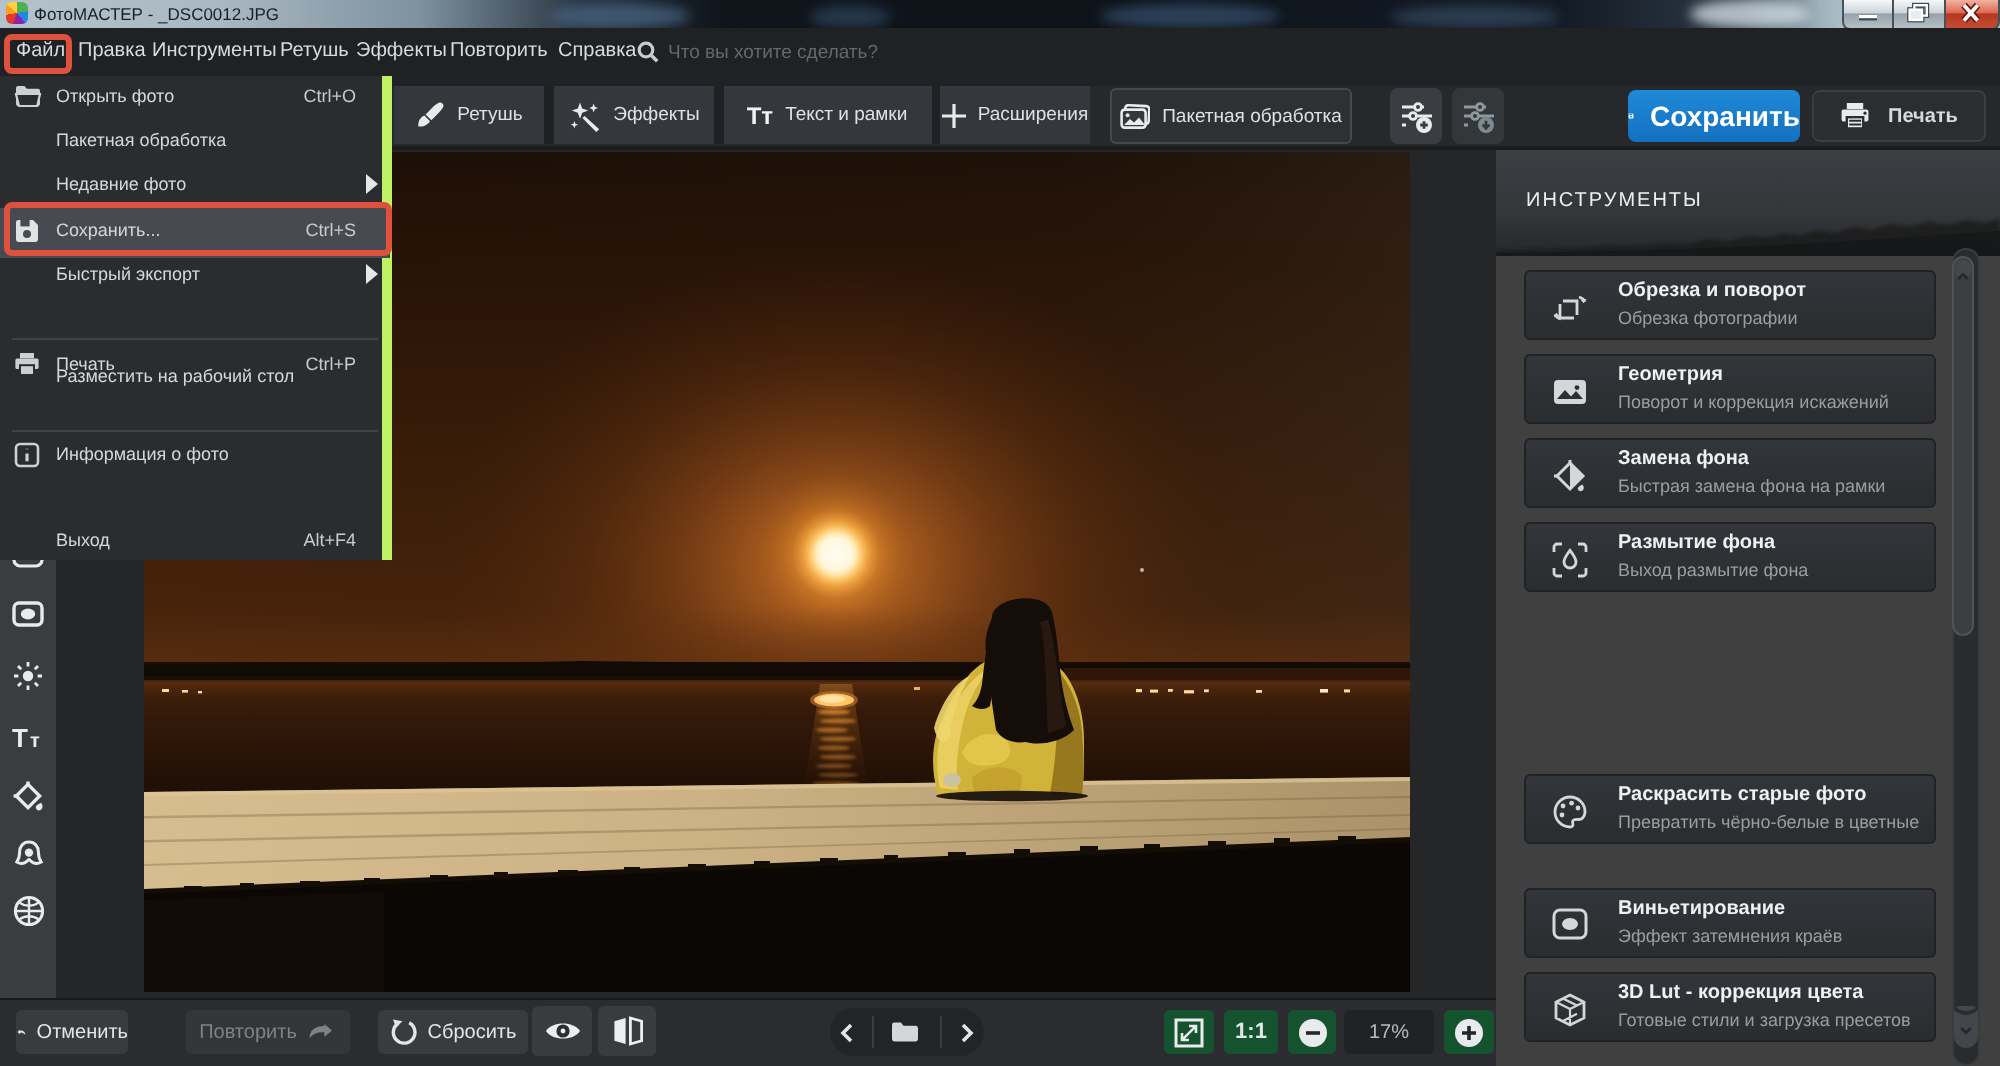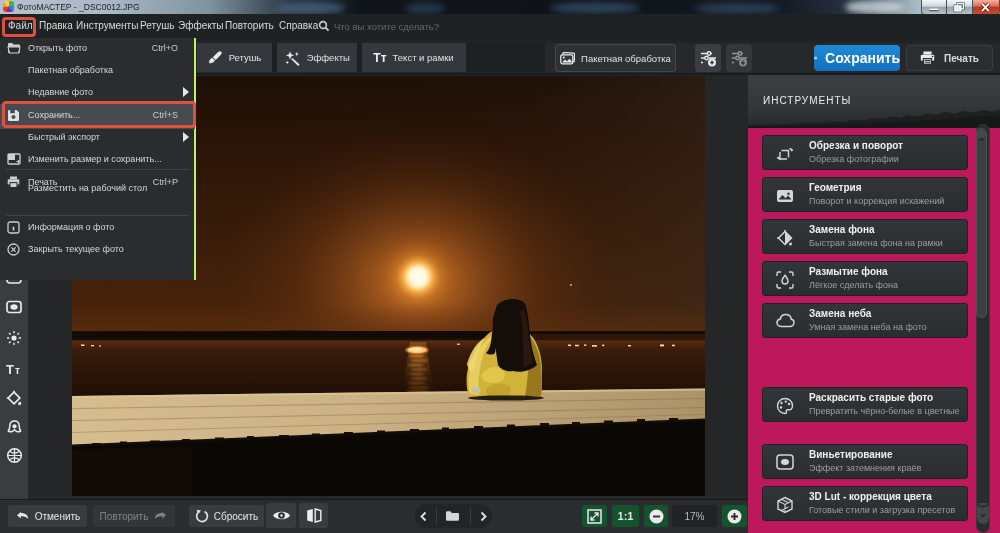--- a/index.html
+++ b/index.html
@@ -49,38 +49,38 @@
     display:flex; align-items:center; justify-content:center; gap:9px; }
 
   
   #canvas { left:0; top:75px; width:748px; height:424px; background:#242628; }
   #rail { position:absolute; left:0; top:0; width:28px; height:424px; background:#3a3d40; }
   .ricon { position:absolute; left:6px; }
   #photo { position:absolute; left:72px; top:1px; }
 
   
   #dropdown { left:0; top:38px; width:196px; height:242px; background:#2a2c2e;
-    border-right:2px solid #bef264; z-index:30; }
+    border-right:5px solid #bef264; z-index:30; }
   .drow { position:absolute; left:0; width:195px; height:22px; color:#d6d8da; font-size:9px; }
   .drow .lab { position:absolute; left:28px; top:6px; }
   .drow .sc { position:absolute; right:17px; top:6px; color:#c9cbcd; }
   .drow .arr { position:absolute; right:6px; top:6px; width:0; height:0;
     border-left:6px solid #e4e6e8; border-top:5px solid transparent; border-bottom:5px solid transparent; }
   .drow svg { position:absolute; left:7px; top:5px; }
   .dhl { position:absolute; left:0px; top:66px; width:195px; height:25px; background:#474b51; }
   .dsep { position:absolute; left:6px; width:183px; border-top:1px solid #404346; }
   .red-box { position:absolute; border:3px solid #e0513d; border-radius:4px; z-index:40; }
 
   
   #sidebar { left:748px; top:75px; width:252px; height:458px; background:#26282a; }
   #sb-banner { position:absolute; left:0; top:0; width:252px; height:53px; overflow:hidden;
     background:linear-gradient(#3a3e42,#34383b 60%,#27292c); }
   #sb-title { position:absolute; left:15px; top:20px; font-size:10px; letter-spacing:1px;
     color:#eceeef; z-index:2;}
-  #sb-list { position:absolute; left:0; top:53px; width:252px; height:405px; background:#be185d; }
+  #sb-list { position:absolute; left:0; top:53px; width:252px; height:405px; background:#404040; }
   .card { position:absolute; left:14px; width:206px; height:35px; border-radius:3px;
     background:linear-gradient(#323539,#2a2d30); border:1px solid #202224; }
   .card .t { position:absolute; left:46px; top:4px; font-size:10px; font-weight:bold; color:#eff0f1; white-space:nowrap;}
   .card .s { position:absolute; left:46px; top:18px; font-size:9px; color:#9b9ea1; white-space:nowrap;}
   .card svg { position:absolute; left:13px; top:9px; }
   #sb-scroll { position:absolute; left:228px; top:49px; width:14px; height:409px;
     background:#292b2d; border:1px solid #393c3f; border-radius:7px; }
   #sb-thumb { position:absolute; left:228px; top:53px; width:11px; height:190px;
     background:#3c3f42; border:1px solid #505356; border-radius:6px; }
   .sb-circ { position:absolute; left:229px; width:9px; height:9px; border-radius:50%;
@@ -370,20 +370,23 @@
         </svg>Ретушь</div>
     <div class="tab" style="left:276.5px; width:80.5px;"><svg width="17" height="16" viewBox="0 0 17 16">
           <g fill="#e8eaec">
             <path d="M6 1.2l1.1 3 3 1.1-3 1.1-1.1 3-1.1-3-3-1.1 3-1.1z"></path>
             <path d="M8.3 8 15.6 14.6l-1.5 1.4L7.2 9z"></path>
             <path d="M12.8 1.8l.6 1.6 1.6.6-1.6.6-.6 1.6-.6-1.6-1.6-.6 1.6-.6z"></path>
             <path d="M3.2 10.5l.5 1.4 1.4.5-1.4.5-.5 1.4-.5-1.4-1.4-.5 1.4-.5z"></path>
           </g>
         </svg>Эффекты</div>
     <div class="tab" style="left:361.5px; width:104px;"><span style="font-weight:bold; font-size:12px; color:#f0f2f4">Тт</span>Текст и рамки</div>
+    <div class="tab" style="left:470px; width:75px;"><svg width="12" height="12" viewBox="0 0 12 12">
+          <path d="M6 0v12M0 6h12" stroke="#e8eaec" stroke-width="1.6"></path>
+        </svg>Расширения</div>
     <div class="obtn" style="left:555px; width:121px;"><svg width="15" height="13" viewBox="0 0 15 13">
           <rect x="2.5" y="0.8" width="12" height="9" rx="1.5" fill="none" stroke="#e8eaec" stroke-width="1.3" transform="rotate(3 8 5)"></rect>
           <rect x="0.8" y="2.8" width="12" height="9" rx="1.5" fill="#34383c" stroke="#e8eaec" stroke-width="1.3"></rect>
           <circle cx="3.8" cy="5.6" r="1" fill="#e8eaec"></circle>
           <path d="M2 10.5l3-3 2 1.8 2.5-2.6 3 3.8z" fill="#e8eaec"></path>
         </svg>Пакетная обработка</div>
     <div class="iconbtn" style="left:695px">
         <svg width="17" height="17" viewBox="0 0 17 17">
           <g stroke="#e8eaec" stroke-width="1.4">
             <path d="M1 3.5h11M1 8h4M8.5 8H16M1 12.5h2"></path>
@@ -478,28 +481,21 @@
           <div class="s">Быстрая замена фона на рамки</div>
       </div>
       <div class="card" style="top:133px">
         <svg width="18" height="18" viewBox="0 0 18 18">
             <g stroke="#d4d6d8" stroke-width="1.4" fill="none">
               <path d="M1 5V2.5A1.5 1.5 0 0 1 2.5 1H5M13 1h2.5A1.5 1.5 0 0 1 17 2.5V5M17 13v2.5a1.5 1.5 0 0 1-1.5 1.5H13M5 17H2.5A1.5 1.5 0 0 1 1 15.5V13"></path>
             </g>
             <path d="M9 4.2c-2 2.6-3 4.2-3 5.8a3 3 0 0 0 6 0c0-1.6-1-3.2-3-5.8z" fill="none" stroke="#d4d6d8" stroke-width="1.4"></path>
           </svg>
         <div class="t">Размытие фона</div>
-          <div class="s">Лёгкое сделать фона</div>
-      </div>
-      <div class="card" style="top:175px">
-        <svg width="19" height="15" viewBox="0 0 19 15">
-            <path d="M5.5 13.5c-2.5 0-4.5-1.6-4.5-3.8C1 7.8 2.4 6.3 4.3 6 4.8 3.5 7 1.5 9.7 1.5c2.9 0 5.2 2.1 5.6 4.8 1.6.3 2.7 1.6 2.7 3.3 0 2.1-1.8 3.9-4.1 3.9z" fill="none" stroke="#d4d6d8" stroke-width="1.5"></path>
-          </svg>
-        <div class="t">Замена неба</div>
-          <div class="s">Умная замена неба на фото</div>
+          <div class="s">Выход размытие фона</div>
       </div>
       <div class="card" style="top:259px">
         <svg width="18" height="18" viewBox="0 0 18 18">
             <path d="M9 1.5a7.5 7.5 0 1 0 0 15c1.2 0 1.7-.8 1.4-1.7-.3-.9-.1-1.8 1-2 1.8-.3 2.6.4 3.7-.6 1-.9 1.4-2.3 1.4-3.2C16.5 4.6 13.1 1.5 9 1.5z" fill="none" stroke="#d4d6d8" stroke-width="1.4"></path>
             <circle cx="5.5" cy="6" r="1.2" fill="#d4d6d8"></circle>
             <circle cx="9.8" cy="4.6" r="1.2" fill="#d4d6d8"></circle>
             <circle cx="13" cy="7" r="1.2" fill="#d4d6d8"></circle>
             <circle cx="5" cy="10.5" r="1.2" fill="#d4d6d8"></circle>
           </svg>
         <div class="t">Раскрасить старые фото</div>
@@ -527,21 +523,21 @@
     <div class="sb-circ" style="top:55px"><svg width="9" height="9">
           <path d="M2.2 5.5 4.5 3.2 6.8 5.5" stroke="#26282a" stroke-width="1.3" fill="none"></path>
         </svg></div>
     <div style="position:absolute; left:229px; top:428px; width:12px; height:21px; background:#43474b; border-radius:3px 3px 6px 6px; z-index:2;"><svg width="12" height="21">
           <path d="M0 0 Q6 5 12 0 L12 2 Q6 7 0 2 Z" fill="#2b2d2f"></path>
           <path d="M3.6 11 6 13.4 8.4 11" stroke="#26282a" stroke-width="1.4" fill="none"></path>
         </svg></div>
   </div>
 
   <div id="bottombar" class="abs">
-    <div class="bbtn" style="left:8px; width:79px;"><svg width="15" height="11" viewBox="0 0 15 11">
+    <div class="bbtn" style="left:8px; width:56px;"><svg width="15" height="11" viewBox="0 0 15 11">
           <path d="M5.8 1 2 4.2l3.8 3.2V5.2c3.2-.3 5.6.6 7.4 2.8.1-3.8-2.8-6-7.4-6z" fill="#e3e5e7"></path>
         </svg>Отменить</div>
     <div class="bbtn" style="left:93px; width:82px; color:#7f8387; background:#333639;">Повторить<svg width="15" height="11" viewBox="0 0 15 11">
           <path d="M9.2 1 13 4.2 9.2 7.4V5.2C6 4.9 3.6 5.8 1.8 8c-.1-3.8 2.8-6 7.4-6z" fill="#7f8387"></path>
         </svg></div>
     <div class="bbtn" style="left:189px; width:75px;"><svg width="14" height="14" viewBox="0 0 14 14">
           <path d="M9.6 2.4 A5.4 5.4 0 1 1 4.2 2.6" fill="none" stroke="#e3e5e7" stroke-width="1.7"></path>
           <path d="M1.5 0.8 L6.2 1.6 L3 4.8 Z" fill="#e3e5e7"></path>
         </svg>Сбросить</div>
     <div class="bbtn" style="left:266px; width:30px; top:3px; height:25px;">
@@ -615,28 +611,20 @@
           <rect x="3.2" y="1" width="4.6" height="3.2" fill="#474b51"></rect>
           <circle cx="6.5" cy="8" r="2" fill="#474b51"></circle>
         </svg>
         <span class="lab">Сохранить...</span>
         <span class="sc">Ctrl+S</span>
       </div>
     <div class="drow" style="top:88px">
         <span class="lab">Быстрый экспорт</span>
         <span class="arr"></span>
       </div>
-    <div class="drow" style="top:110px">
-        <svg width="14" height="12" viewBox="0 0 14 12">
-          <rect x="1" y="1" width="12" height="10" rx="1" fill="none" stroke="#cdd0d2" stroke-width="1.3"></rect>
-          <rect x="1" y="1" width="7" height="6" fill="#cdd0d2"></rect>
-          <path d="M9.5 8.5h3M11.5 7v3" stroke="#cdd0d2" stroke-width="1.2"></path>
-        </svg>
-        <span class="lab">Изменить размер и сохранить...</span>
-      </div>
     <div class="dsep" style="top:131px"></div>
     <div class="drow" style="top:133px">
         <svg width="13" height="12" viewBox="0 0 13 12">
           <rect x="3" y="0.5" width="7" height="2.6" fill="#cdd0d2"></rect>
           <rect x="0.7" y="3.3" width="11.6" height="5.2" rx=".8" fill="#cdd0d2"></rect>
           <rect x="3" y="6.6" width="7" height="4.9" fill="#cdd0d2" stroke="#2a2c2e" stroke-width="1"></rect>
         </svg>
         <span class="lab">Печать</span>
         <span class="sc">Ctrl+P</span>
       </div>
@@ -644,25 +632,22 @@
         <span class="lab">Разместить на рабочий стол</span>
       </div>
     <div class="dsep" style="top:176.5px"></div>
     <div class="drow" style="top:178px">
         <svg width="13" height="13" viewBox="0 0 13 13">
           <rect x="1" y="1" width="11" height="11" rx="2" fill="none" stroke="#cdd0d2" stroke-width="1.3"></rect>
           <path d="M6.5 3.4v.2M6.5 5.8v3.8" stroke="#cdd0d2" stroke-width="1.6"></path>
         </svg>
         <span class="lab">Информация о фото</span>
       </div>
-    <div class="drow" style="top:200px">
-        <svg width="13" height="13" viewBox="0 0 13 13">
-          <circle cx="6.5" cy="6.5" r="5.5" fill="none" stroke="#cdd0d2" stroke-width="1.3"></circle>
-          <path d="M4.4 4.4l4.2 4.2M8.6 4.4 4.4 8.6" stroke="#cdd0d2" stroke-width="1.3"></path>
-        </svg>
-        <span class="lab">Закрыть текущее фото</span>
+    <div class="drow" style="top:221px">
+        <span class="lab">Выход</span>
+        <span class="sc">Alt+F4</span>
       </div>
   </div>
 
   <div class="red-box" style="left:2px; top:17px; width:34px; height:20px;"></div>
   <div class="red-box" style="left:2px; top:101px; width:194px; height:27px;"></div>
 
 </div>
 
 </body></html>

